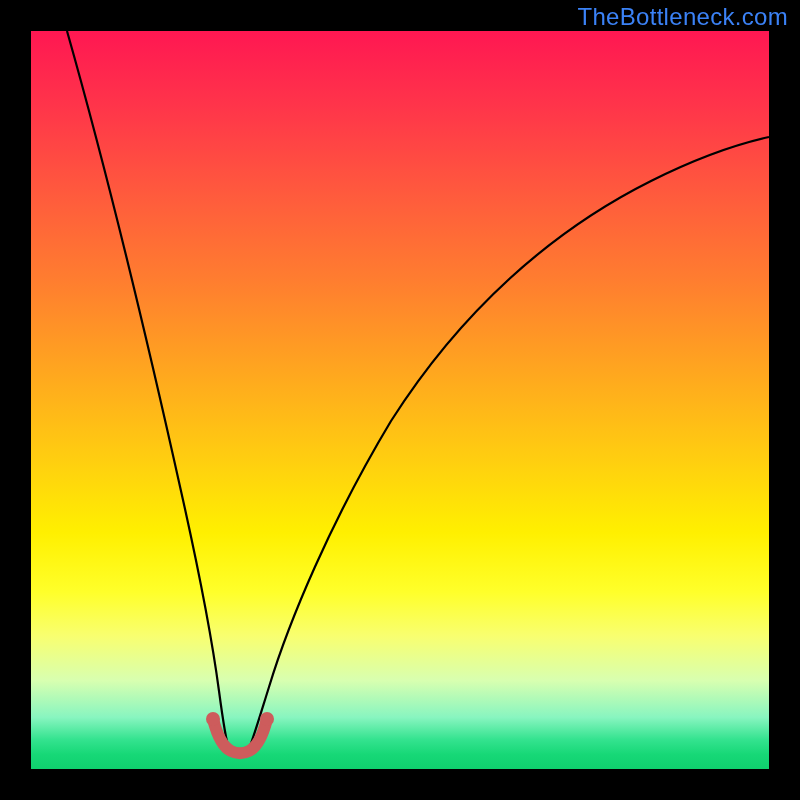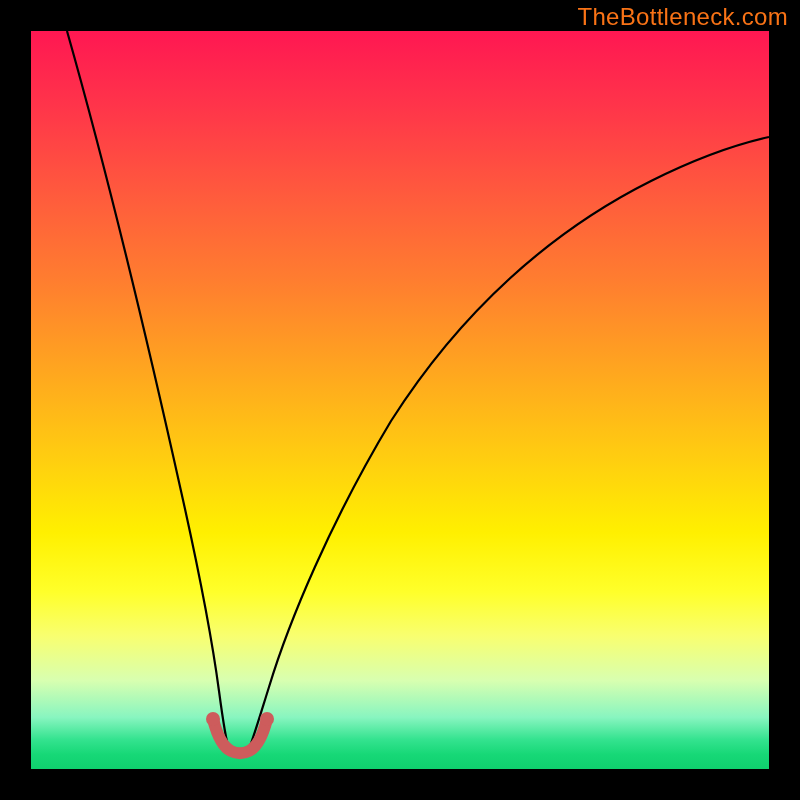--- a/index.html
+++ b/index.html
@@ -30,21 +30,21 @@
       #d8ffb0 88%,
       #88f5c0 93%,
       #34e38f 96%,
       #17d877 98%,
       #0fd06e 100%);
   }
   .watermark {
     position: absolute;
     top: 3px;
     right: 12px;
-    color: #f97316;
+    color: #3b82f6;
     font-size: 24px;
     font-weight: 500;
     letter-spacing: 0.3px;
     z-index: 10;
     user-select: none;
   }
   svg.curves {
     position: absolute;
     left: 0;
     top: 0;

